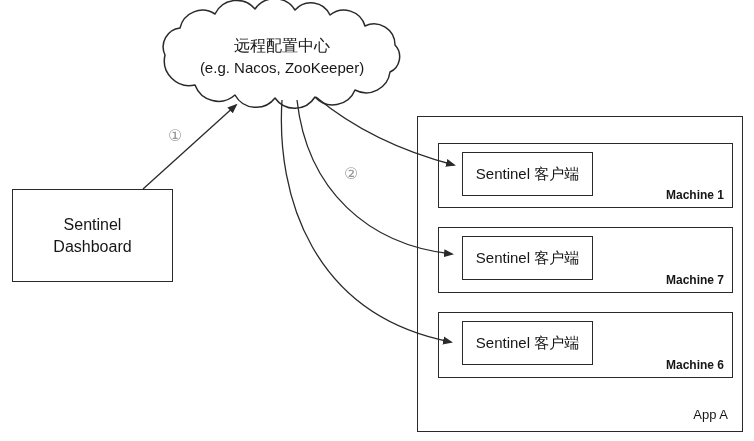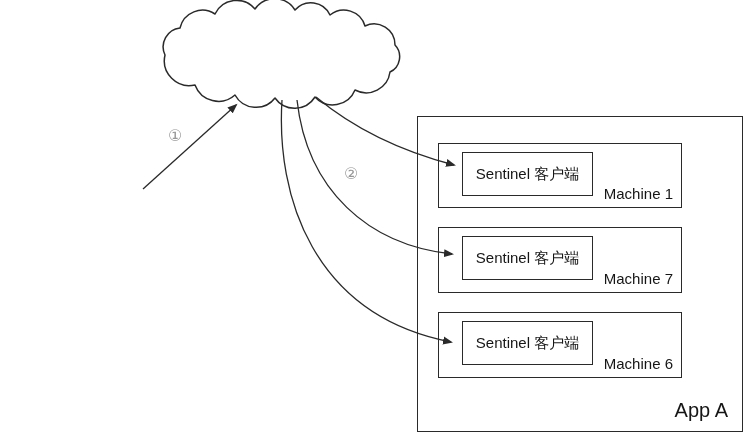--- a/index.html
+++ b/index.html
@@ -56,21 +56,21 @@
   }
   .app-box {
     left: 417px;
     top: 116px;
     width: 326px;
     height: 316px;
   }
   .machine-box {
     position: absolute;
     left: 20px;
-    width: 244px;
+    width: 295px;
     height: 66px;
     border: 1.5px solid #2a2a2a;
     background: #ffffff;
     box-sizing: border-box;
   }
   .machine-1 { top: 26px; height: 65px; }
   .machine-2 { top: 110px; }
   .machine-3 { top: 195px; }
   .client-box {
     position: absolute;
@@ -84,28 +84,29 @@
     display: flex;
     align-items: center;
     justify-content: center;
     font-size: 15px;
     white-space: nowrap;
   }
   .machine-label {
     position: absolute;
     right: 8px;
     bottom: 5px;
-    font-size: 15px;
+    font-size: 12px;
     white-space: nowrap;
+    font-weight: bold;
   }
   .app-label {
     position: absolute;
     right: 14px;
     bottom: 9px;
-    font-size: 20px;
+    font-size: 13px;
     white-space: nowrap;
   }
   .annotation {
     position: absolute;
     z-index: 3;
     font-size: 16px;
     color: #979797;
     line-height: 16px;
   }
   .annotation-1 { left: 168px; top: 128px; }
@@ -143,25 +144,31 @@
     <path d="M 143,189 L 236,105" fill="none" stroke="#2a2a2a" stroke-width="1.3" marker-end="url(#arrowhead)"></path>
 
     <path d="M 316,97 C 358,132 408,153 454,165" fill="none" stroke="#2a2a2a" stroke-width="1.3" marker-end="url(#arrowhead)"></path>
 
     <path d="M 297,100 C 307,190 368,245 452,254" fill="none" stroke="#2a2a2a" stroke-width="1.3" marker-end="url(#arrowhead)"></path>
 
     <path d="M 282,100 C 276,195 312,315 451,342" fill="none" stroke="#2a2a2a" stroke-width="1.3" marker-end="url(#arrowhead)"></path>
   </svg>
 
   <div class="cloud-text">
+    <div class="cloud-title">远程配置中心</div>
+    <div class="cloud-subtitle">(e.g. Nacos, ZooKeeper)</div>
   </div>
 
   <div class="annotation annotation-1">①</div>
   <div class="annotation annotation-2">②</div>
 
+  <div class="box dashboard-box">
+    <div>Sentinel</div>
+    <div>Dashboard</div>
+  </div>
 
   <div class="box app-box">
 
     <div class="machine-box machine-1">
       <div class="client-box">
         <span>Sentinel 客户端</span>
       </div>
       <div class="machine-label">Machine 1</div>
     </div>
 

